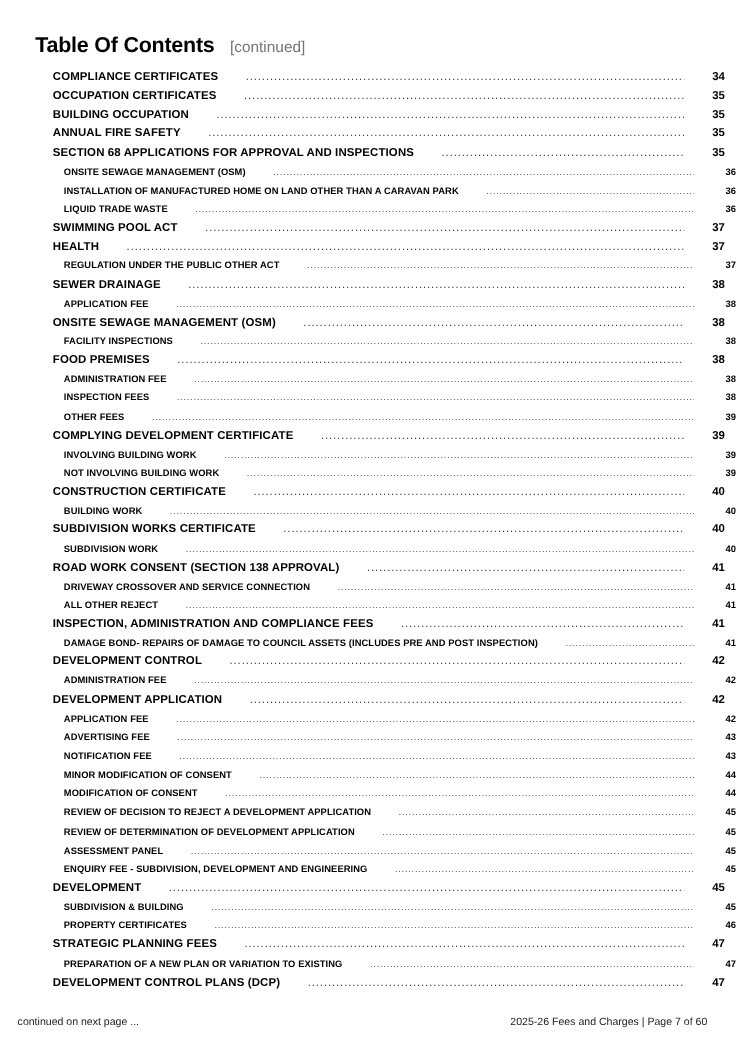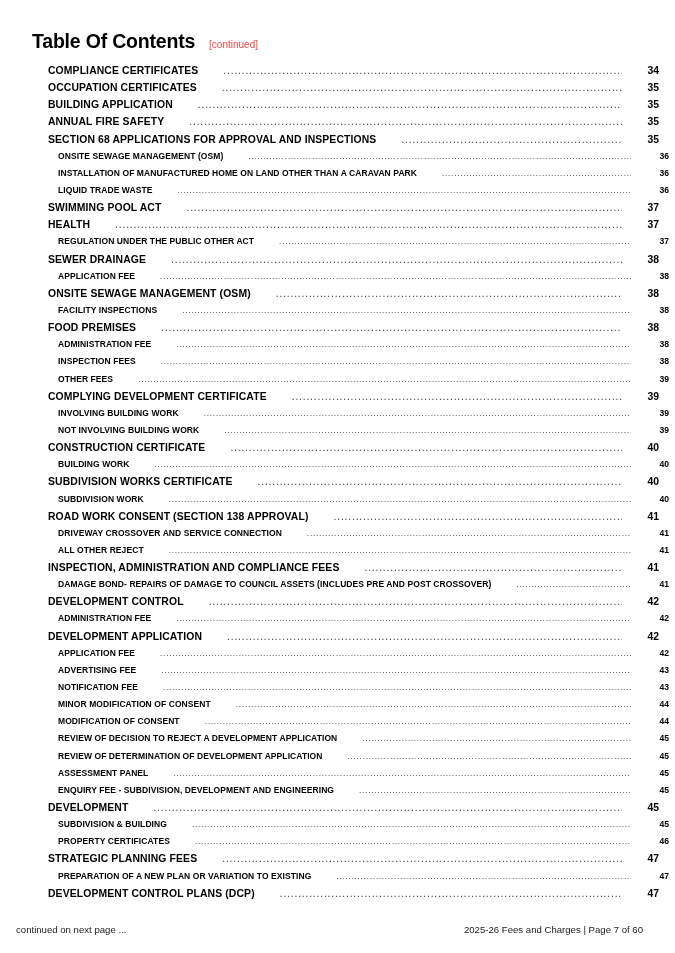--- a/index.html
+++ b/index.html
@@ -34,23 +34,23 @@
     gap: 14px;
   }
   .header-title {
     font-size: 19.5px;
     font-weight: bold;
     letter-spacing: -0.2px;
     color: #000;
     white-space: nowrap;
   }
   .header-continued {
-    font-size: 10px;
+    font-size: 14px;
     font-weight: normal;
-    color: #ef4444;
+    color: #737373;
     white-space: nowrap;
   }
 
   
   .toc {
     position: absolute;
     left: 32px;
     top: 62px;
     width: 611px;
   }
@@ -159,21 +159,21 @@
         <span class="toc-label">COMPLIANCE CERTIFICATES</span>
         <span class="toc-dots"></span>
         <span class="toc-page">34</span>
       </div>
       <div class="toc-entry lvl1">
         <span class="toc-label">OCCUPATION CERTIFICATES</span>
         <span class="toc-dots"></span>
         <span class="toc-page">35</span>
       </div>
       <div class="toc-entry lvl1">
-        <span class="toc-label">BUILDING APPLICATION</span>
+        <span class="toc-label">BUILDING OCCUPATION</span>
         <span class="toc-dots"></span>
         <span class="toc-page">35</span>
       </div>
       <div class="toc-entry lvl1">
         <span class="toc-label">ANNUAL FIRE SAFETY</span>
         <span class="toc-dots"></span>
         <span class="toc-page">35</span>
       </div>
       <div class="toc-entry lvl1">
         <span class="toc-label">SECTION 68 APPLICATIONS FOR APPROVAL AND INSPECTIONS</span>
@@ -299,21 +299,21 @@
         <span class="toc-label">ALL OTHER REJECT</span>
         <span class="toc-dots"></span>
         <span class="toc-page">41</span>
       </div>
       <div class="toc-entry lvl1">
         <span class="toc-label">INSPECTION, ADMINISTRATION AND COMPLIANCE FEES</span>
         <span class="toc-dots"></span>
         <span class="toc-page">41</span>
       </div>
       <div class="toc-entry lvl2">
-        <span class="toc-label">DAMAGE BOND- REPAIRS OF DAMAGE TO COUNCIL ASSETS (INCLUDES PRE AND POST CROSSOVER)</span>
+        <span class="toc-label">DAMAGE BOND- REPAIRS OF DAMAGE TO COUNCIL ASSETS (INCLUDES PRE AND POST INSPECTION)</span>
         <span class="toc-dots"></span>
         <span class="toc-page">41</span>
       </div>
       <div class="toc-entry lvl1">
         <span class="toc-label">DEVELOPMENT CONTROL</span>
         <span class="toc-dots"></span>
         <span class="toc-page">42</span>
       </div>
       <div class="toc-entry lvl2">
         <span class="toc-label">ADMINISTRATION FEE</span>

